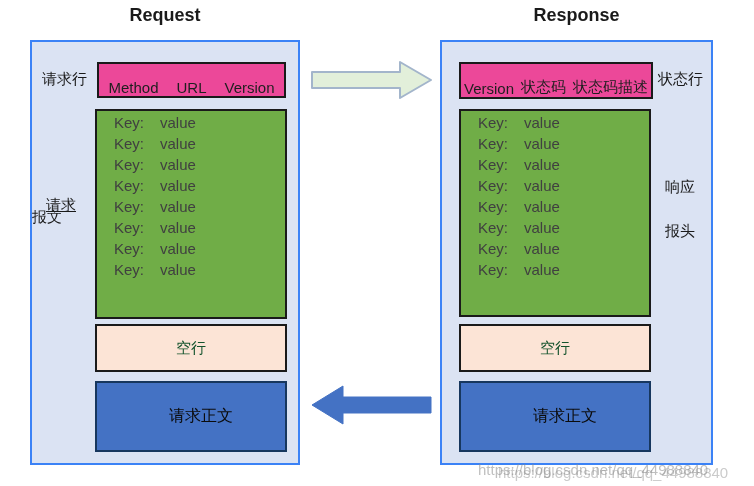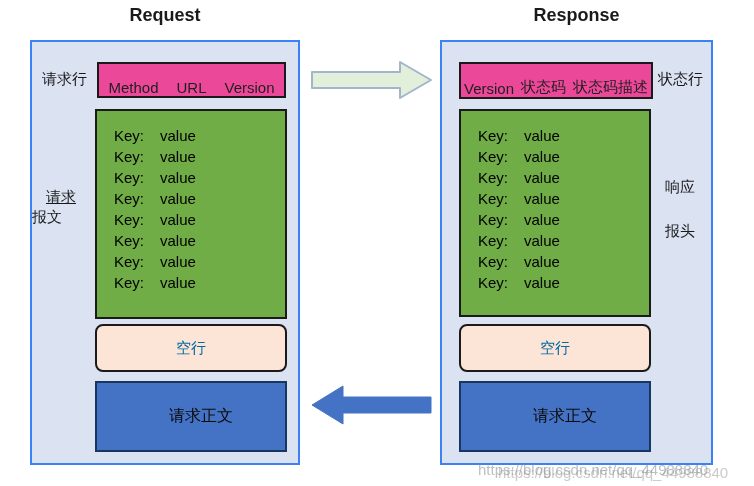--- a/index.html
+++ b/index.html
@@ -32,33 +32,33 @@
   
   .start-line {
     background: #ec4899; display: flex; align-items: flex-end;
     font-size: 15px; color: #1f1f1f;
   }
   .panel.left  .start-line { left: 65px; top: 20px; width: 189px; height: 36px; justify-content: center; gap: 18px; }
   .panel.right .start-line { left: 17px; top: 20px; width: 194px; height: 37px; justify-content: center; gap: 7px; }
 
   
   .headers {
-    background: #70ad47; color: #000000; font-size: 15px;
-    padding: 14px 0 0 17px;
+    background: #70ad47; color: #404040; font-size: 15px;
+    padding: 1px 0 0 17px;
   }
   .panel.left  .headers { left: 63px; top: 67px; width: 192px; height: 210px; }
   .panel.right .headers { left: 17px; top: 67px; width: 192px; height: 208px; }
   .kv-line { display: flex; line-height: 21px; }
   .kv-line .kv-key { width: 32px; }
   .kv-line .kv-value { margin-left: 14px; }
 
   
   .blank-line {
     background: #fce4d6; display: flex; align-items: center; justify-content: center;
-    font-size: 15px; color: #0369a1; border-radius: 8px;
+    font-size: 15px; color: #14532d;
   }
   .panel.left  .blank-line { left: 63px; top: 282px; width: 192px; height: 48px; }
   .panel.right .blank-line { left: 17px; top: 282px; width: 192px; height: 48px; }
 
   
   .body-box {
     background: #4472c4; border-color: #17375e;
     display: flex; align-items: center; justify-content: center;
     font-size: 16px; color: #0b0b0b; padding-left: 20px;
   }
@@ -86,21 +86,21 @@
   <div class="panel left">
 
     <div class="side-label" style="left:10px; top:28px;">请求行</div>
 
     <div class="box start-line">
       <span>Method</span>
       <span>URL</span>
       <span>Version</span>
     </div>
 
-    <div class="side-label" style="left:14px; top:146px;text-decoration:underline;">请求</div>
+    <div class="side-label" style="left:14px; top:154px;text-decoration:underline;">请求</div>
     <div class="side-label" style="left:0; top:166px;">报文</div>
 
     <div class="box headers">
       <div class="kv-line">
           <span class="kv-key">Key:</span>
           <span class="kv-value">value</span>
         </div>
       <div class="kv-line">
           <span class="kv-key">Key:</span>
           <span class="kv-value">value</span>

